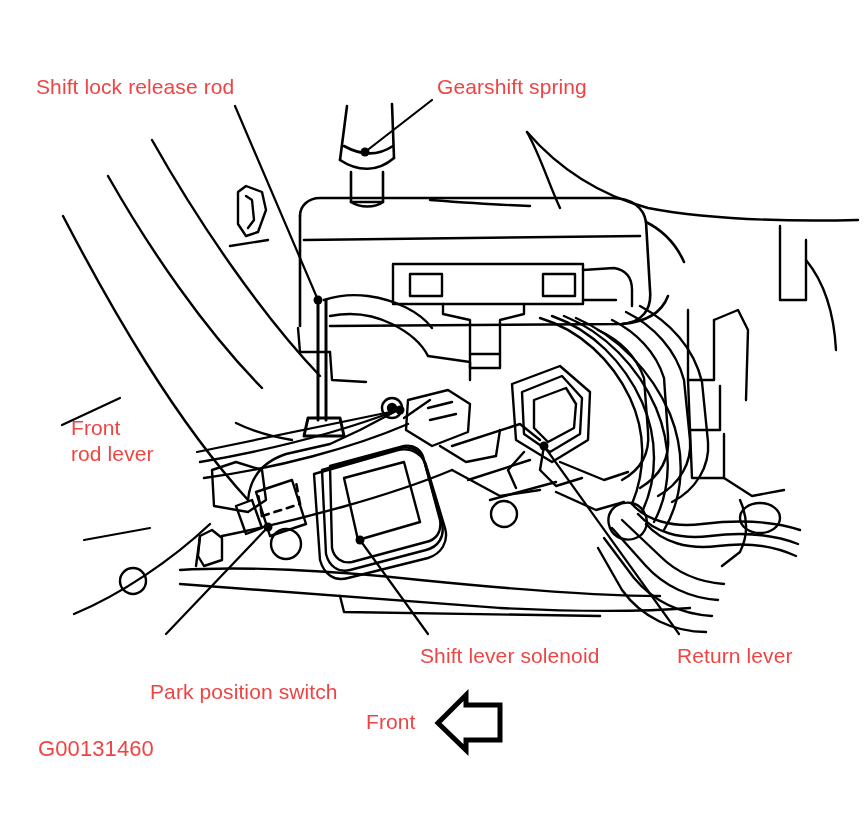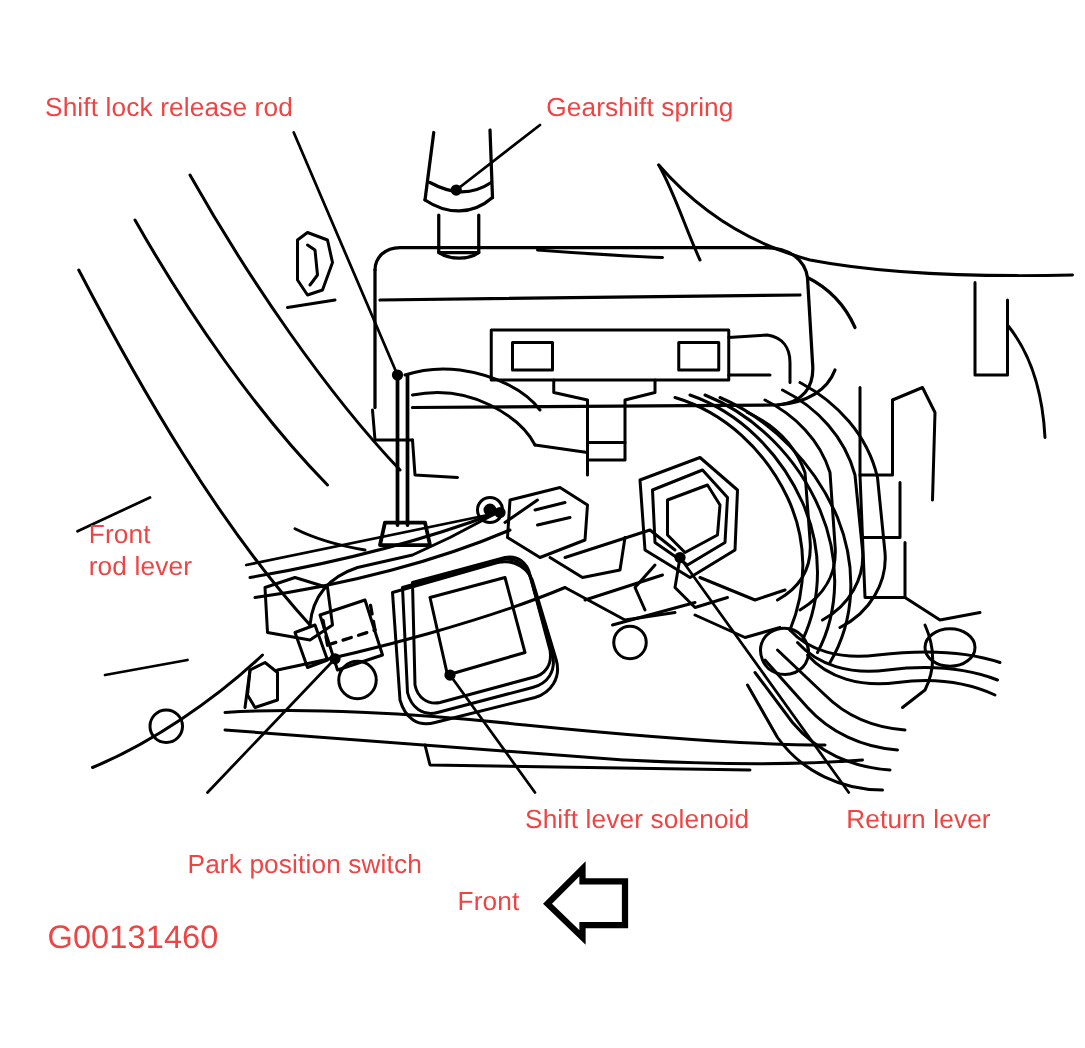--- a/index.html
+++ b/index.html
@@ -32,21 +32,21 @@
     white-space: pre;
     letter-spacing: 0.1px;
   }
   #label-shift-lock-release-rod { left: 36px;  top: 74px; }
   #label-gearshift-lever        { left: 437px; top: 74px; }
   #label-return-rod-spring      { left: 71px;  top: 415px; }
   #label-park-position-switch   { left: 150px; top: 643px; margin-top: 36px; }
   #label-shift-lock-solenoid    { left: 420px; top: 643px; }
   #label-stopper-lever          { left: 677px; top: 643px; }
   #label-front                  { left: 366px; top: 709px; }
-  #label-figure-id              { left: 38px;  top: 736px; font-size: 26px; }
+  #label-figure-id              { left: 38px;  top: 736px; font-size: 22px; }
 </style>
 </head>
 <body>
 
 <svg id="figure" viewBox="0 0 868 838" xmlns="http://www.w3.org/2000/svg">
 
   <g fill="none" stroke="#000000" stroke-width="2.4" stroke-linecap="round" stroke-linejoin="round">
     <path d="M108 176 C 150 250, 205 330, 262 388"></path>
     <path d="M152 140 C 200 225, 262 315, 320 376"></path>
     <path d="M63 216 C 112 310, 175 420, 248 500"></path>

